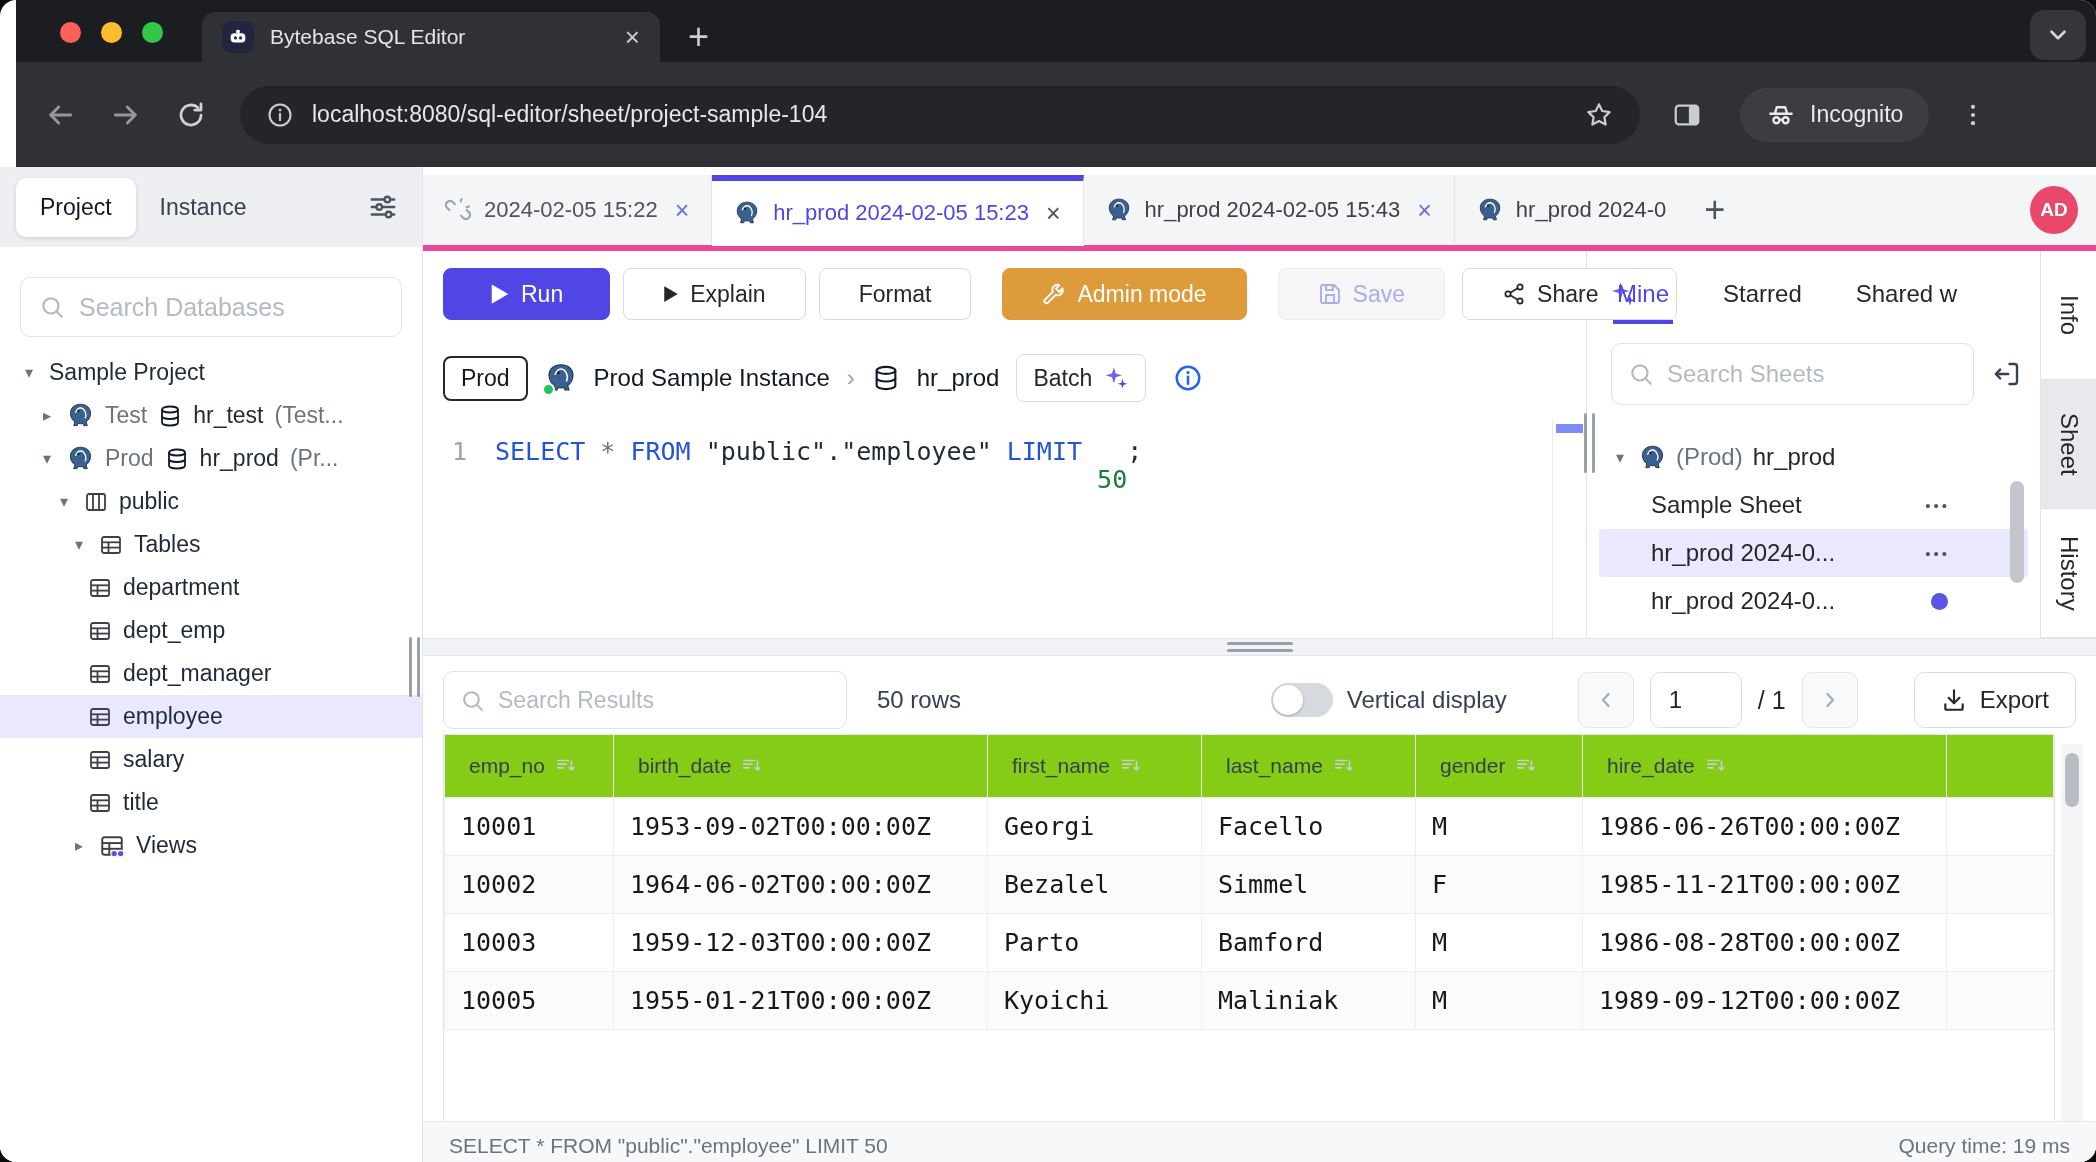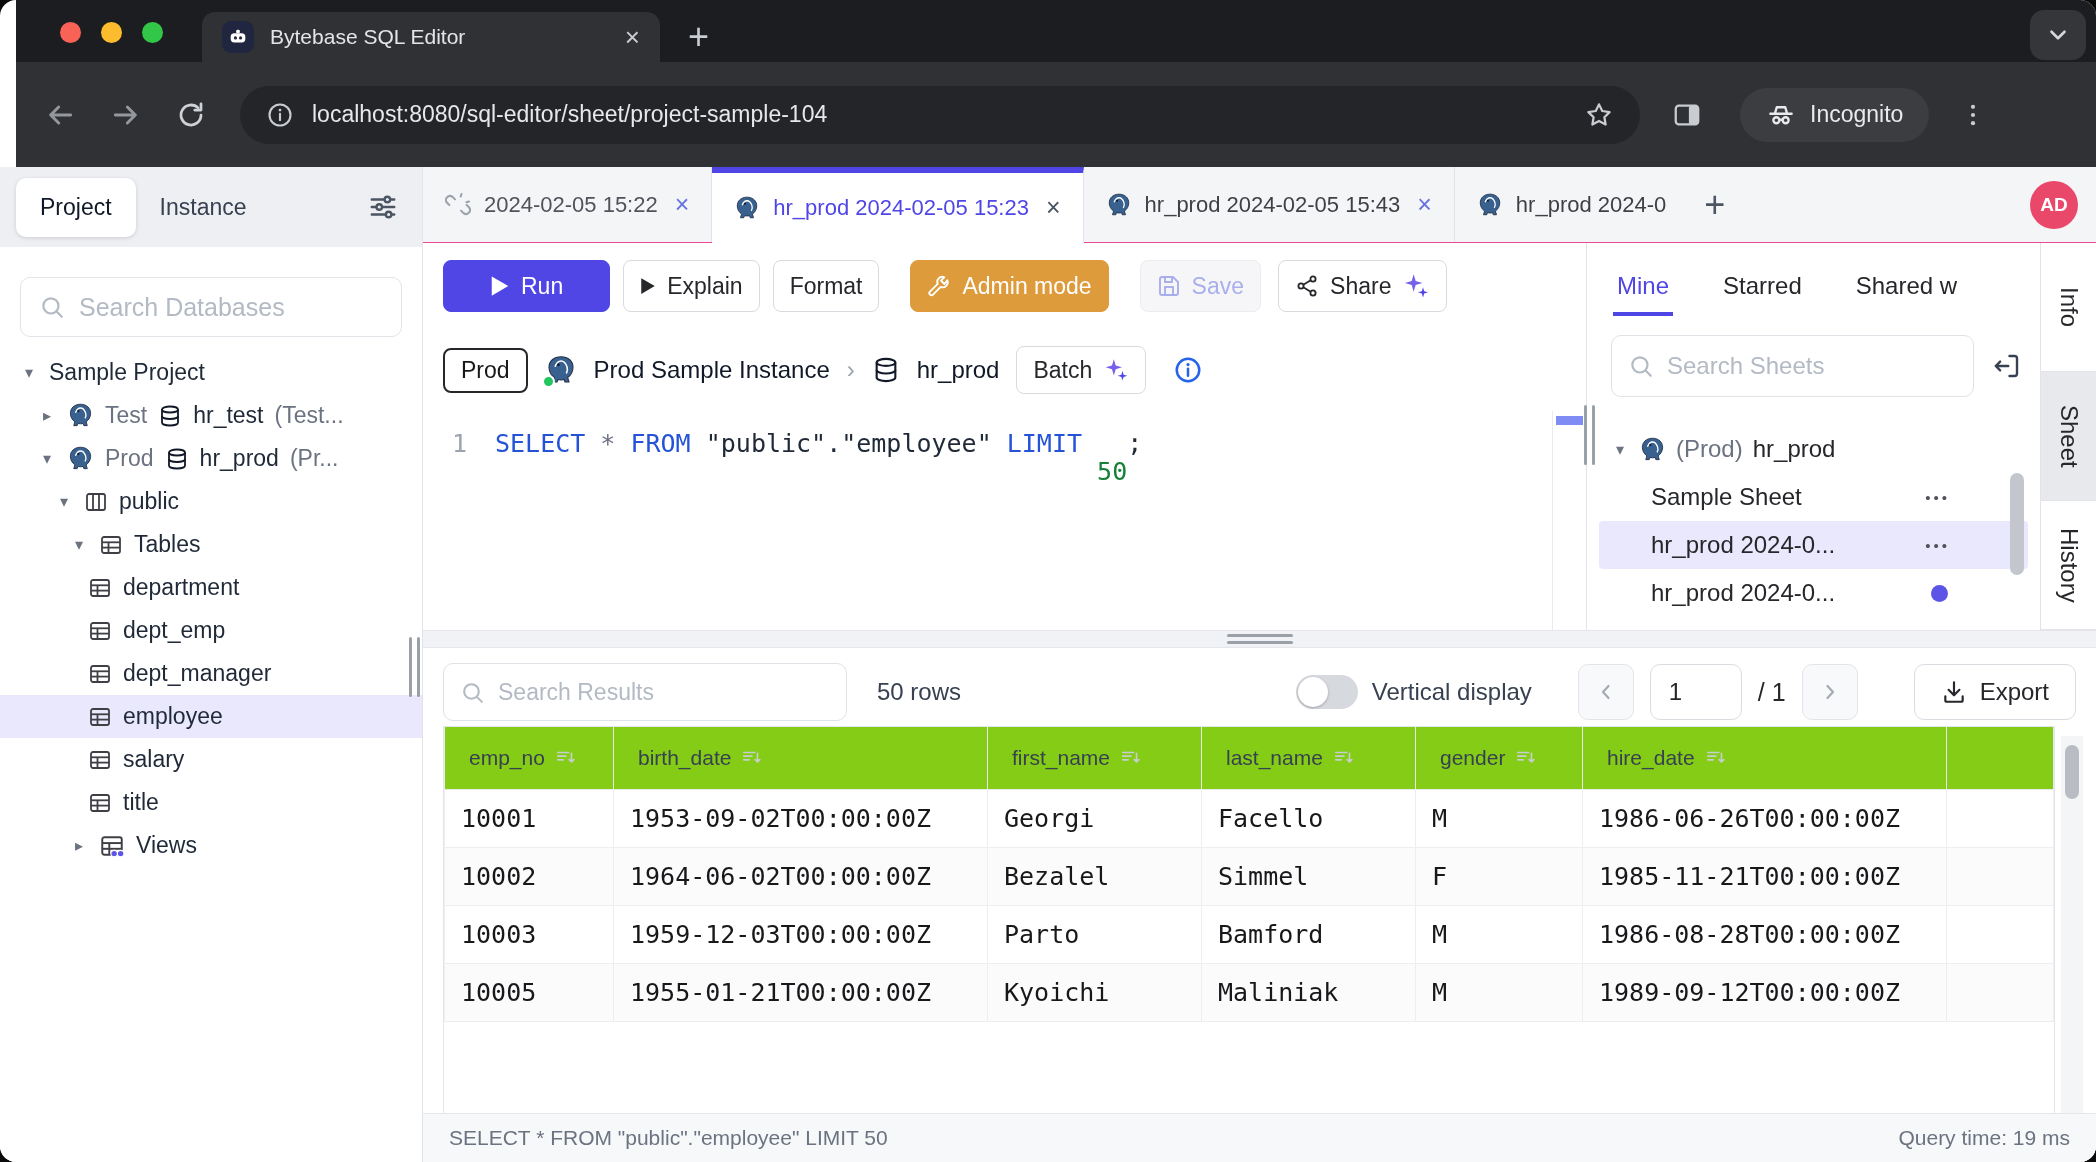--- a/index.html
+++ b/index.html
@@ -53,39 +53,39 @@
   .caret{ color:#6b7280; font-size:16px; width:18px; text-align:center; flex:none; }
   .muted{ color:#6b7280; }
   .pl0{ padding-left:20px; } .pl1{ padding-left:38px; } .pl2{ padding-left:55px; }
   .pl3{ padding-left:70px; } .pl4{ padding-left:88px; }
   .trow.selected{ background:#e9e8fc; }
   .vgrip{ position:absolute; right:2px; top:470px; display:flex; gap:5px; }
   .vgrip i, .pgrip i{ width:3px; height:60px; background:#9aa0a8; border-radius:2px; }
 
   
   .main{ flex:1; min-width:0; display:flex; flex-direction:column; }
-  .sheettabs{ height:76px; flex:none; background:#f4f5f7; border-bottom:1px solid #ec4899;
-              display:flex; align-items:stretch; }
+  .sheettabs{ height:76px; flex:none; background:#f4f5f7; border-bottom:6px solid #ec4899;
+              display:flex; align-items:stretch;margin-top:8px; }
   .stab{ display:flex; align-items:center; gap:13px; padding:0 22px; border-right:1px solid #e2e4e9;
          font-size:22px; color:#52525b; white-space:nowrap; position:relative; }
   .stab .x{ font-size:25px; color:#6873e0; margin-left:4px; }
   .stab.active{ background:#fff; color:#4f46e5; border-top:6px solid #4f46e5; box-shadow:0 1px 0 0 #fff; z-index:2; }
   .stab.active .x{ color:#4b5563; }
   .stab.cut{ max-width:252px; overflow:hidden; border-right:0; }
   .plus-sheet{ color:#4b5563; font-size:36px; display:flex; align-items:center; padding:0 16px; }
   .avatar{ width:48px; height:48px; border-radius:50%; background:#e9486b; color:#fff; font-size:19px;
            font-weight:bold; display:grid; place-items:center; margin:auto 18px auto auto; }
 
   .content{ flex:none; height:387px; display:flex; min-height:0; }
   .editor-col{ width:1164px; flex:none; border-right:1px solid #e2e4e9; display:flex; flex-direction:column; position:relative; }
   .pgrip{ position:absolute; right:-9px; top:162px; display:flex; gap:5px; z-index:5; }
 
   .toolbar{ height:86px; flex:none; display:flex; align-items:center; padding:0 20px; gap:13px; }
   .btn{ height:52px; border:1px solid #d7dade; background:#fff; color:#26272b; border-radius:8px;
-        font-size:23px; display:inline-flex; align-items:center; gap:11px; padding:0 16px; white-space:nowrap; }
+        font-size:23px; display:inline-flex; align-items:center; gap:11px; padding:0 39px; white-space:nowrap; }
   .btn.run{ background:#4f46e5; border-color:#4f46e5; color:#fff; padding:0 46px; }
   .btn.admin{ background:#dd9b3c; border-color:#dd9b3c; color:#fff; margin-left:18px; }
   .btn.save{ background:#f6f6f8; border-color:#ececf0; color:#a9aeec; margin-left:18px; }
   .btn.share{ margin-left:4px; }
 
   .crumbs{ height:82px; flex:none; display:flex; align-items:center; padding:0 20px; gap:17px;
            font-size:24px; color:#111827; }
   .envchip{ border:2px solid #26272b; border-radius:8px; padding:7px 16px; font-size:23px; color:#18181b; }
   .pgwrap{ position:relative; width:32px; height:32px; }
   .gdot{ position:absolute; left:-3px; bottom:-2px; width:13px; height:13px; border-radius:50%;
@@ -140,21 +140,21 @@
   .rtoolbar{ height:68px; display:flex; align-items:center; }
   .rsearch{ width:404px; height:58px; border:1px solid #dfe2e7; border-radius:10px; display:flex;
             align-items:center; gap:13px; padding:0 16px; color:#b3bac4; }
   .rsearch input{ border:0; outline:0; width:100%; font-size:23px; color:#374151; background:transparent;
                   font-family:"Liberation Sans",sans-serif; }
   .rsearch input::placeholder{ color:#b3bac4; }
   .rowcount{ font-size:24px; color:#374151; margin-left:30px; }
   .toggle{ margin-left:auto; width:62px; height:34px; border-radius:17px; background:#d6d9de; position:relative; }
   .knob{ position:absolute; left:2px; top:2px; width:30px; height:30px; border-radius:50%; background:#fff;
          box-shadow:0 1px 3px rgba(0,0,0,.25); }
-  .vlabel{ font-size:24px; color:#374151; margin:0 46px 0 14px; }
+  .vlabel{ font-size:24px; color:#374151; margin:0 71px 0 14px; }
   .pgbtn{ width:56px; height:56px; border:1px solid #e3e5ea; background:#f8f9fb; border-radius:10px;
           display:grid; place-items:center; color:#a5abb5; }
   .pginput{ width:92px; height:56px; border:1px solid #d9dce1; border-radius:10px; font-size:24px;
             padding:0 18px; color:#26272b; margin:0 16px; outline:0; font-family:"Liberation Sans",sans-serif; }
   .pgtotal{ font-size:25px; color:#26272b; margin-right:16px; }
   .exportbtn{ margin-left:56px; height:56px; border:1px solid #d9dce1; background:#fff; border-radius:10px;
               display:flex; align-items:center; gap:13px; padding:0 26px; font-size:24px; color:#26272b; }
   .rtablewrap{ position:absolute; top:78px; left:20px; right:41px; bottom:0; overflow:hidden;
                border:1px solid #e4e6ea; border-bottom:0; }
   table{ border-collapse:collapse; width:100%; table-layout:fixed; }

